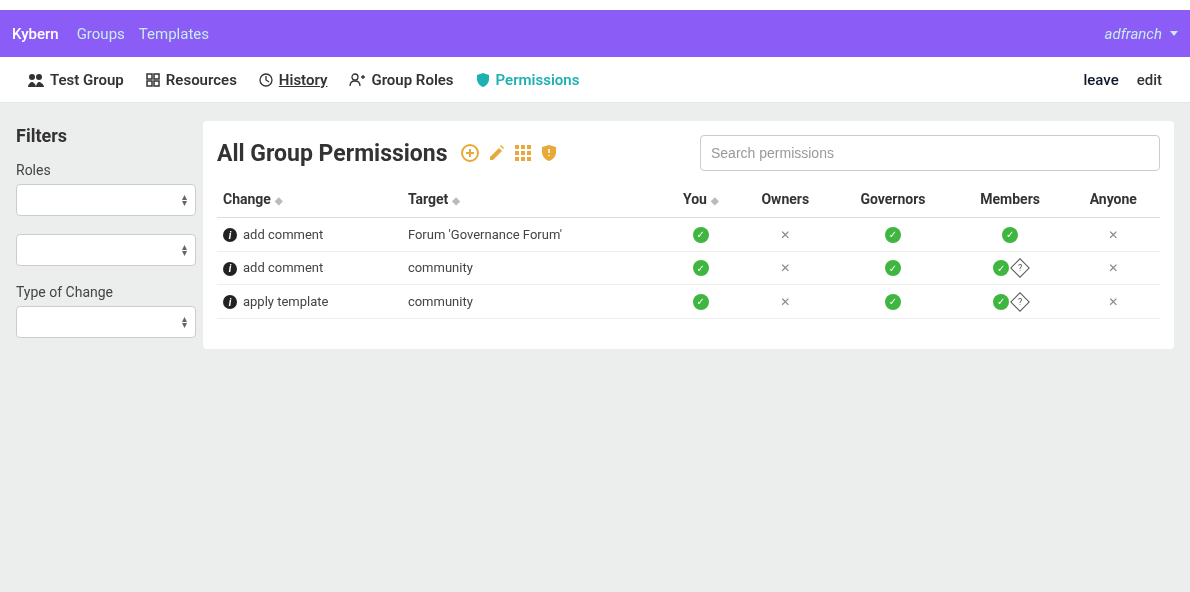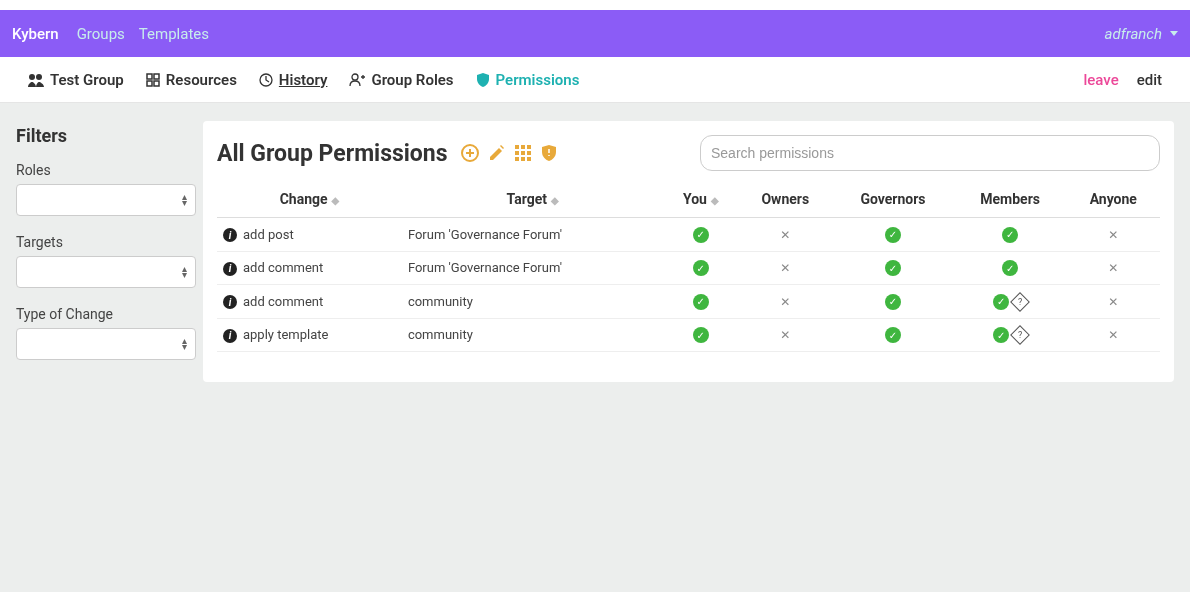--- a/index.html
+++ b/index.html
@@ -39,21 +39,21 @@
     color: #333;
   }
   .subnav .item {
     display: flex; align-items: center; gap: 6px;
     margin-right: 22px; cursor: pointer;
   }
   .subnav .item.active { color: #1eb1b1; }
   .subnav .item.history { text-decoration: underline; }
   .subnav .icon { display:inline-flex; }
   .subnav .right { margin-left: auto; display: flex; gap: 18px; font-weight: 500;}
-  .subnav .right .leave { color: #ec4899; cursor:pointer;}
+  .subnav .right .leave { color: #0f172a; cursor:pointer;}
   .subnav .right .edit { color: #333; cursor:pointer;}
 
   .content-row { display: flex; gap: 7px; padding: 18px 16px; align-items:flex-start;}
   .filters-panel {
     width: 180px;
     padding: 4px 0;
   }
   .filters-panel h3 { font-size: 18px; font-weight: 700; margin-bottom: 16px; }
   .filter-group { margin-bottom: 18px; }
   .filter-label { font-size: 14px; color: #444; margin-bottom: 6px; display:block;}
@@ -78,31 +78,31 @@
     padding: 14px 14px 30px 14px;
   }
   .panel-header {
     display: flex; align-items: center; gap: 12px; margin-bottom: 6px;
   }
   .panel-title { font-size: 23px; font-weight: 700; color: #333; }
   .title-icons { display:flex; gap:8px; align-items:center; }
   .title-icon { cursor:pointer; color:#e8a93a; display:inline-flex; }
   .search-wrap { margin-left: auto; width: 460px; }
   .search-input {
-    width: 100%; height: 36px; border: 1px solid #ccc; border-radius: 12px;
+    width: 100%; height: 36px; border: 1px solid #ccc; border-radius: 4px;
     padding: 0 10px; font-size: 14px; color: #666;
   }
   .search-input::placeholder { color: #999; }
 
   table.perm-table {
     width: 100%; border-collapse: collapse; margin-top: 10px;
     font-size: 13px;
   }
   .perm-table th {
-    text-align: center; padding: 10px 6px; border-bottom: 1px solid #ddd;
+    text-align: left; padding: 10px 6px; border-bottom: 1px solid #ddd;
     font-weight: 700; font-size: 14px; color: #333;
   }
   .perm-table th.center, .perm-table td.center { text-align: center; }
   .perm-table th .sort { color:#bbb; font-size:10px; margin-left:4px; display:inline-block;}
   .perm-table td {
     padding: 8px 6px; border-bottom: 1px solid #eee; color: #444;
   }
   .info-icon {
     display:inline-flex; width:14px; height:14px; border-radius:50%;
     background:#222; color:#fff; align-items:center; justify-content:center;
@@ -198,21 +198,20 @@
 <div class="content-row">
   <div class="filters-panel">
     <h3>Filters</h3>
     <div class="filter-group">
       <span class="filter-label">Roles</span>
       <div class="filter-select">
           <span class="arrows">▴<br>▾</span>
         </div>
     </div>
     <div class="filter-group">
-      <span class="filter-label">Targets</span>
       <div class="filter-select">
           <span class="arrows">▴<br>▾</span>
         </div>
     </div>
     <div class="filter-group">
       <span class="filter-label">Type of Change</span>
       <div class="filter-select">
           <span class="arrows">▴<br>▾</span>
         </div>
     </div>
@@ -265,29 +264,20 @@
           <th><span>Change</span><span class="sort">◆</span></th>
           <th><span>Target</span><span class="sort">◆</span></th>
           <th class="center"><span>You</span><span class="sort">◆</span></th>
           <th class="center"><span>Owners</span></th>
           <th class="center"><span>Governors</span></th>
           <th class="center"><span>Members</span></th>
           <th class="center"><span>Anyone</span></th>
         </tr>
       </thead>
       <tbody id="perm-tbody">
-      <tr>
-            <td><span class="info-icon">i</span>add post</td>
-            <td>Forum 'Governance Forum'</td>
-            <td class="center"><span class="check">✓</span></td>
-            <td class="center"><span class="cross">✕</span></td>
-            <td class="center"><span class="check">✓</span></td>
-            <td class="center"><span class="check">✓</span></td>
-            <td class="center"><span class="cross">✕</span></td>
-          </tr>
           <tr>
             <td><span class="info-icon">i</span>add comment</td>
             <td>Forum 'Governance Forum'</td>
             <td class="center"><span class="check">✓</span></td>
             <td class="center"><span class="cross">✕</span></td>
             <td class="center"><span class="check">✓</span></td>
             <td class="center"><span class="check">✓</span></td>
             <td class="center"><span class="cross">✕</span></td>
           </tr>
           <tr>

